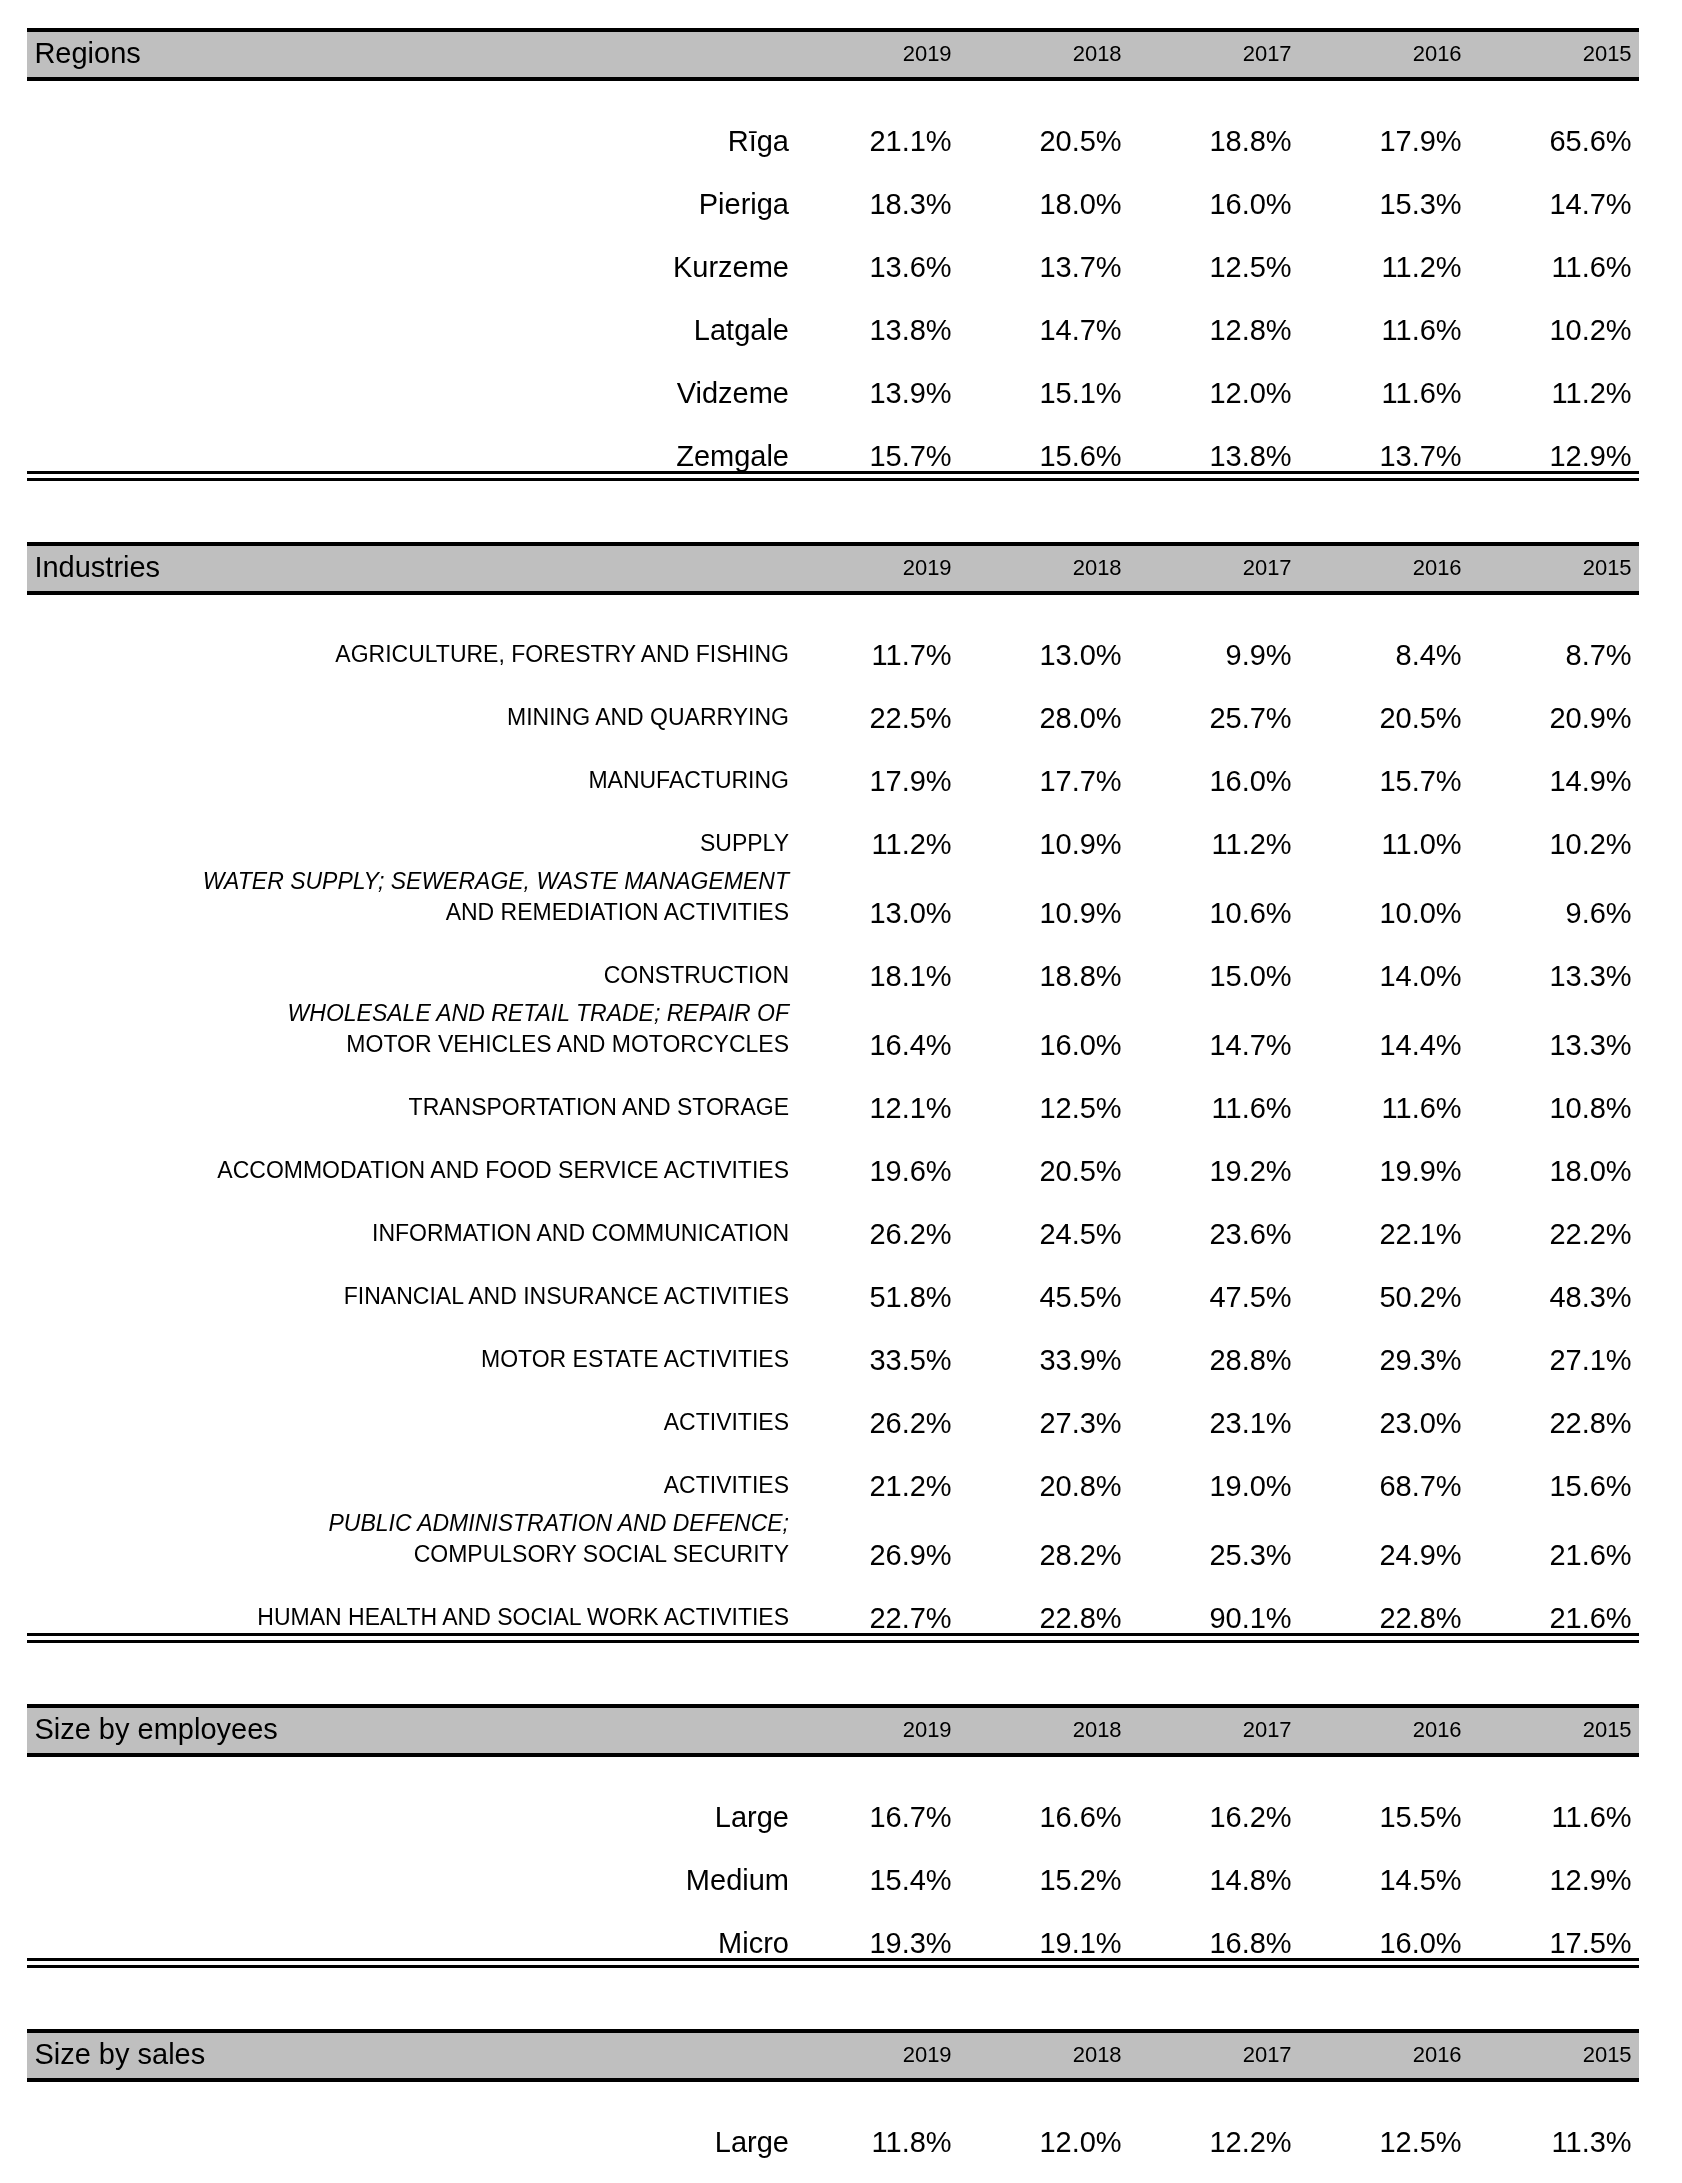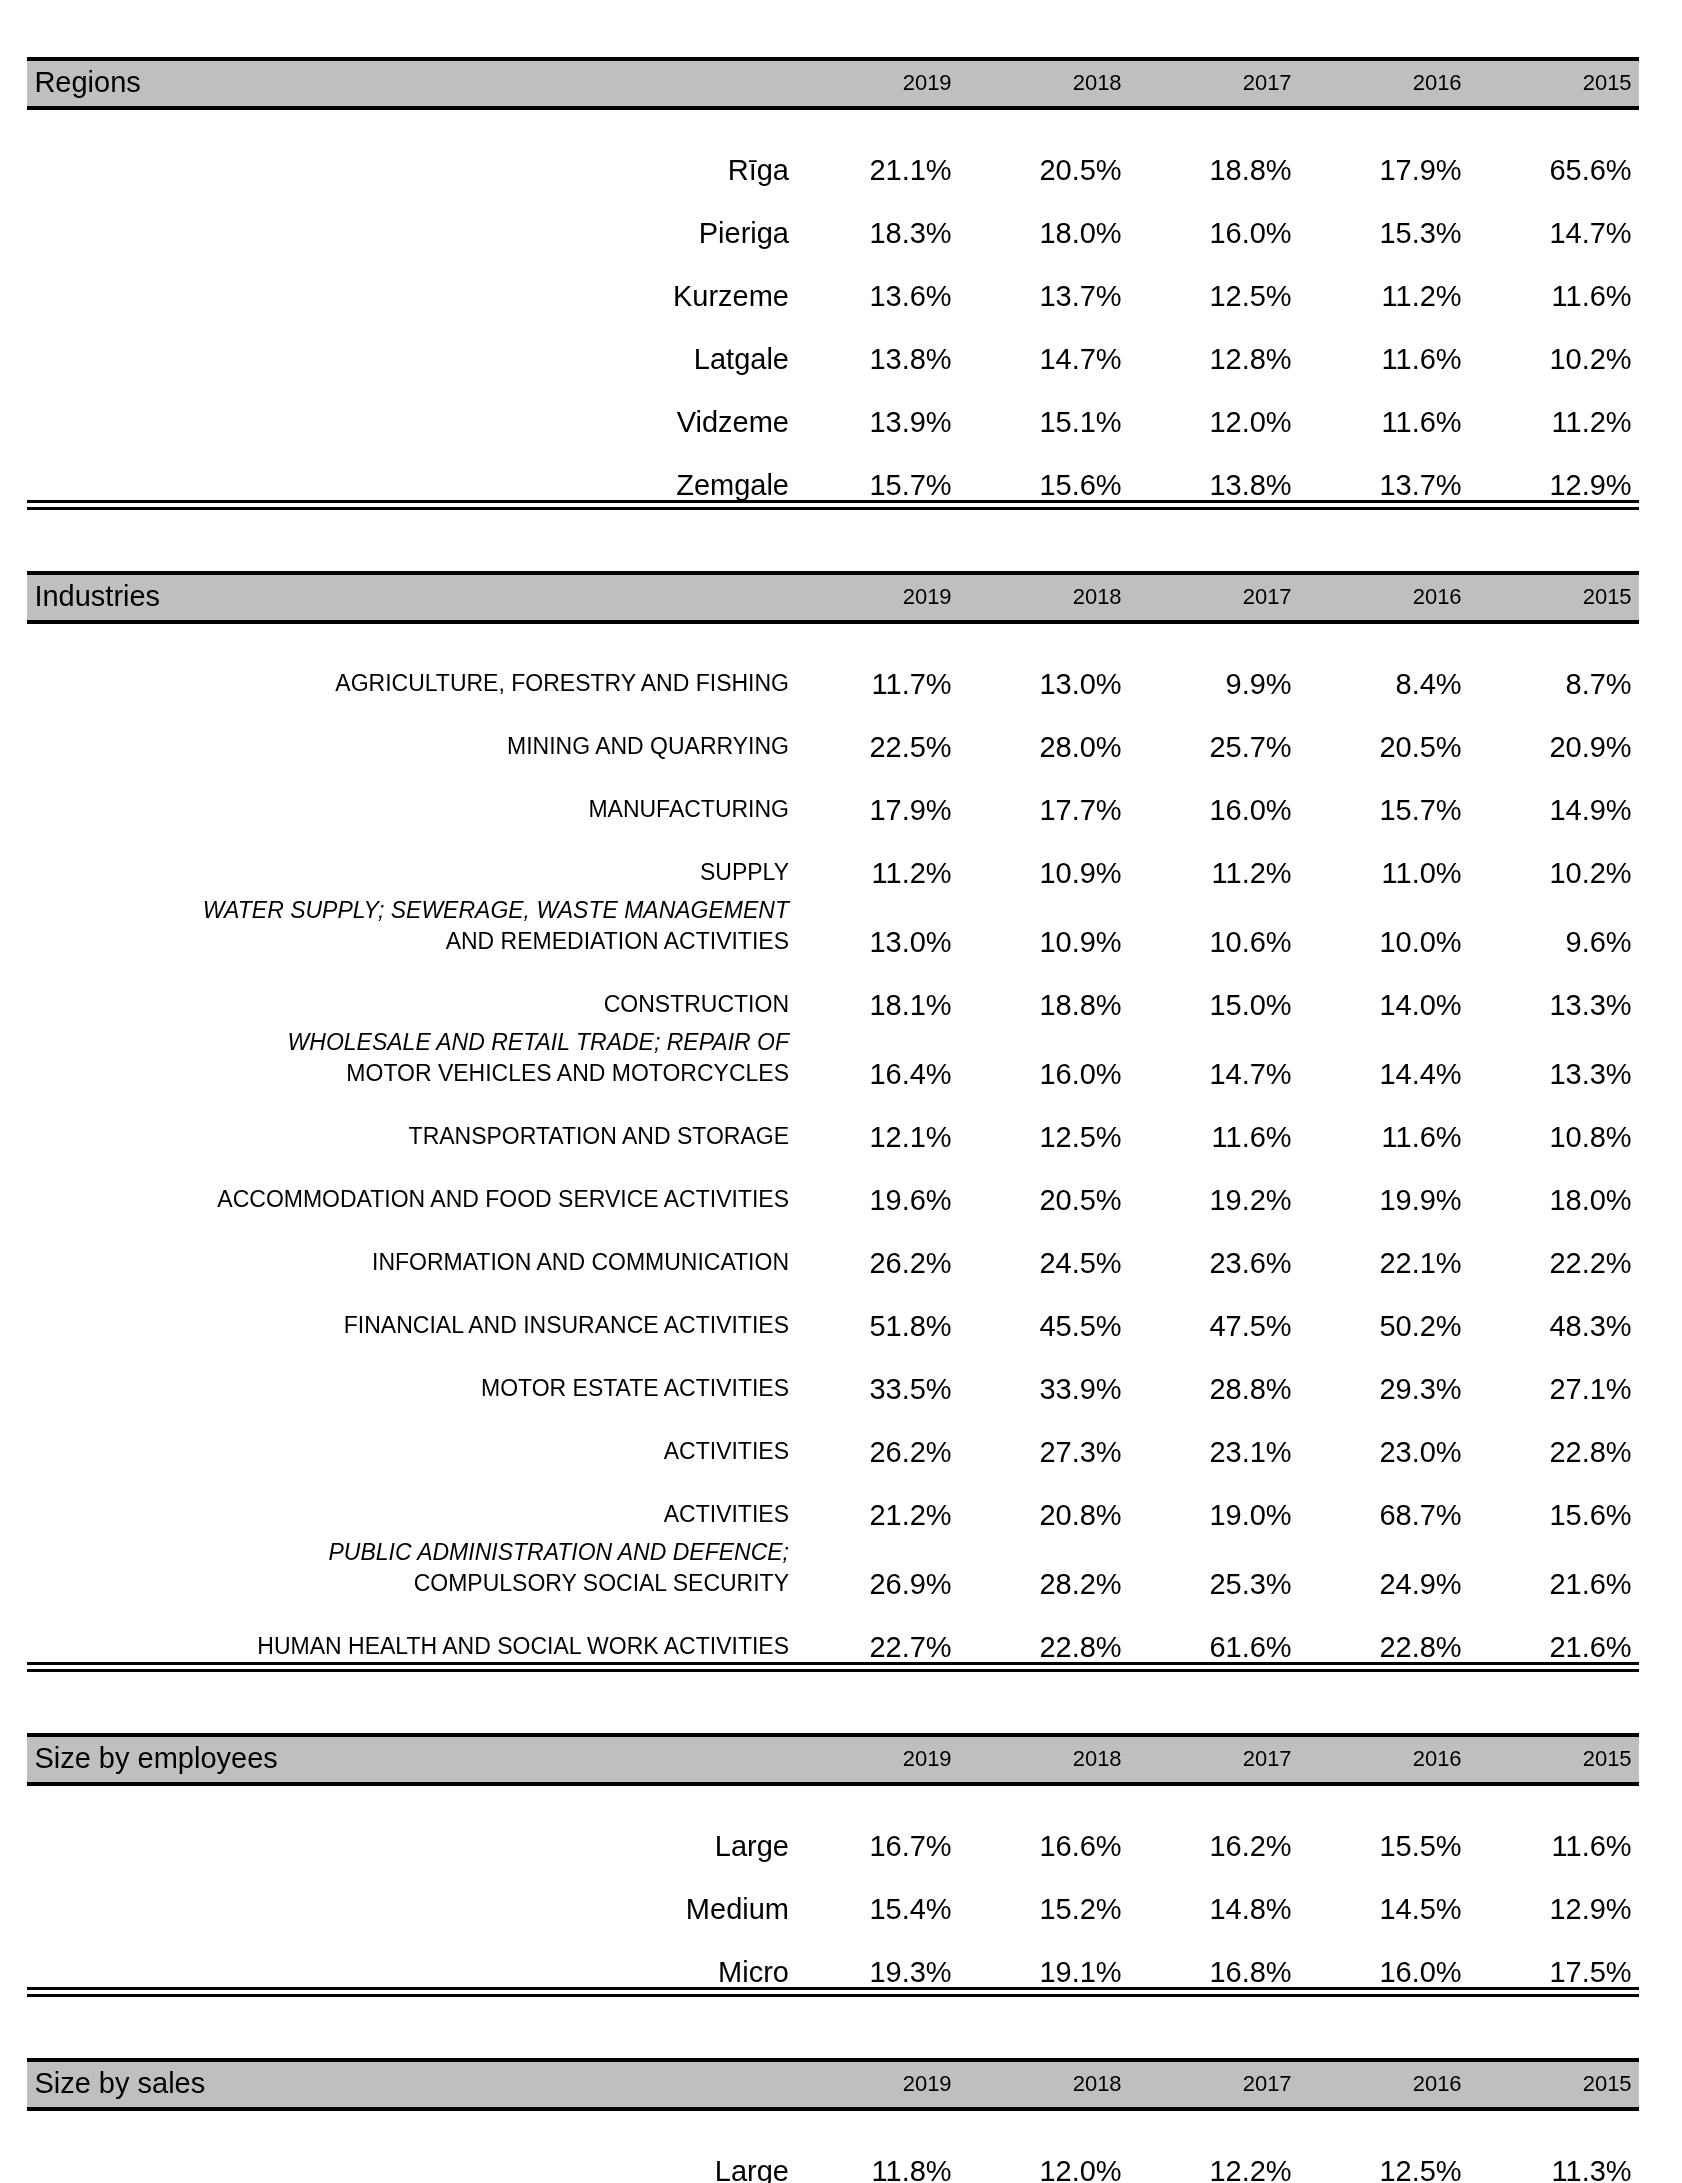--- a/index.html
+++ b/index.html
@@ -13,21 +13,21 @@
     font-family: "Liberation Sans", sans-serif;
     color: #000000;
     -webkit-font-smoothing: antialiased;
   }
 
   .page {
     position: relative;
     width: 1683px;
     height: 1795px;
     box-sizing: border-box;
-    padding: 57px 44px 0 27px;
+    padding: 28px 44px 0 27px;
   }
 
   .tbl {
     width: 100%;
     border-collapse: collapse;
     table-layout: fixed;
   }
 
   .tbl col.c-label { width: auto; }
   .tbl col.c-year  { width: 170px; }
@@ -347,21 +347,21 @@
               <td class="d-val">25.3%</td>
               <td class="d-val">24.9%</td>
               <td class="d-val">21.6%</td>
             </tr>
             <tr>
               <td class="d-label">
                 <span class="lbl-l2">HUMAN HEALTH AND SOCIAL WORK ACTIVITIES</span>
               </td>
               <td class="d-val">22.7%</td>
               <td class="d-val">22.8%</td>
-              <td class="d-val">61.6%</td>
+              <td class="d-val">90.1%</td>
               <td class="d-val">22.8%</td>
               <td class="d-val">21.6%</td>
             </tr>
           </tbody>
         </table>
         <div class="rule-double"></div>
       </div>
       <div class="gap-lg"></div>
       <div>
         <table class="tbl t-plain">

